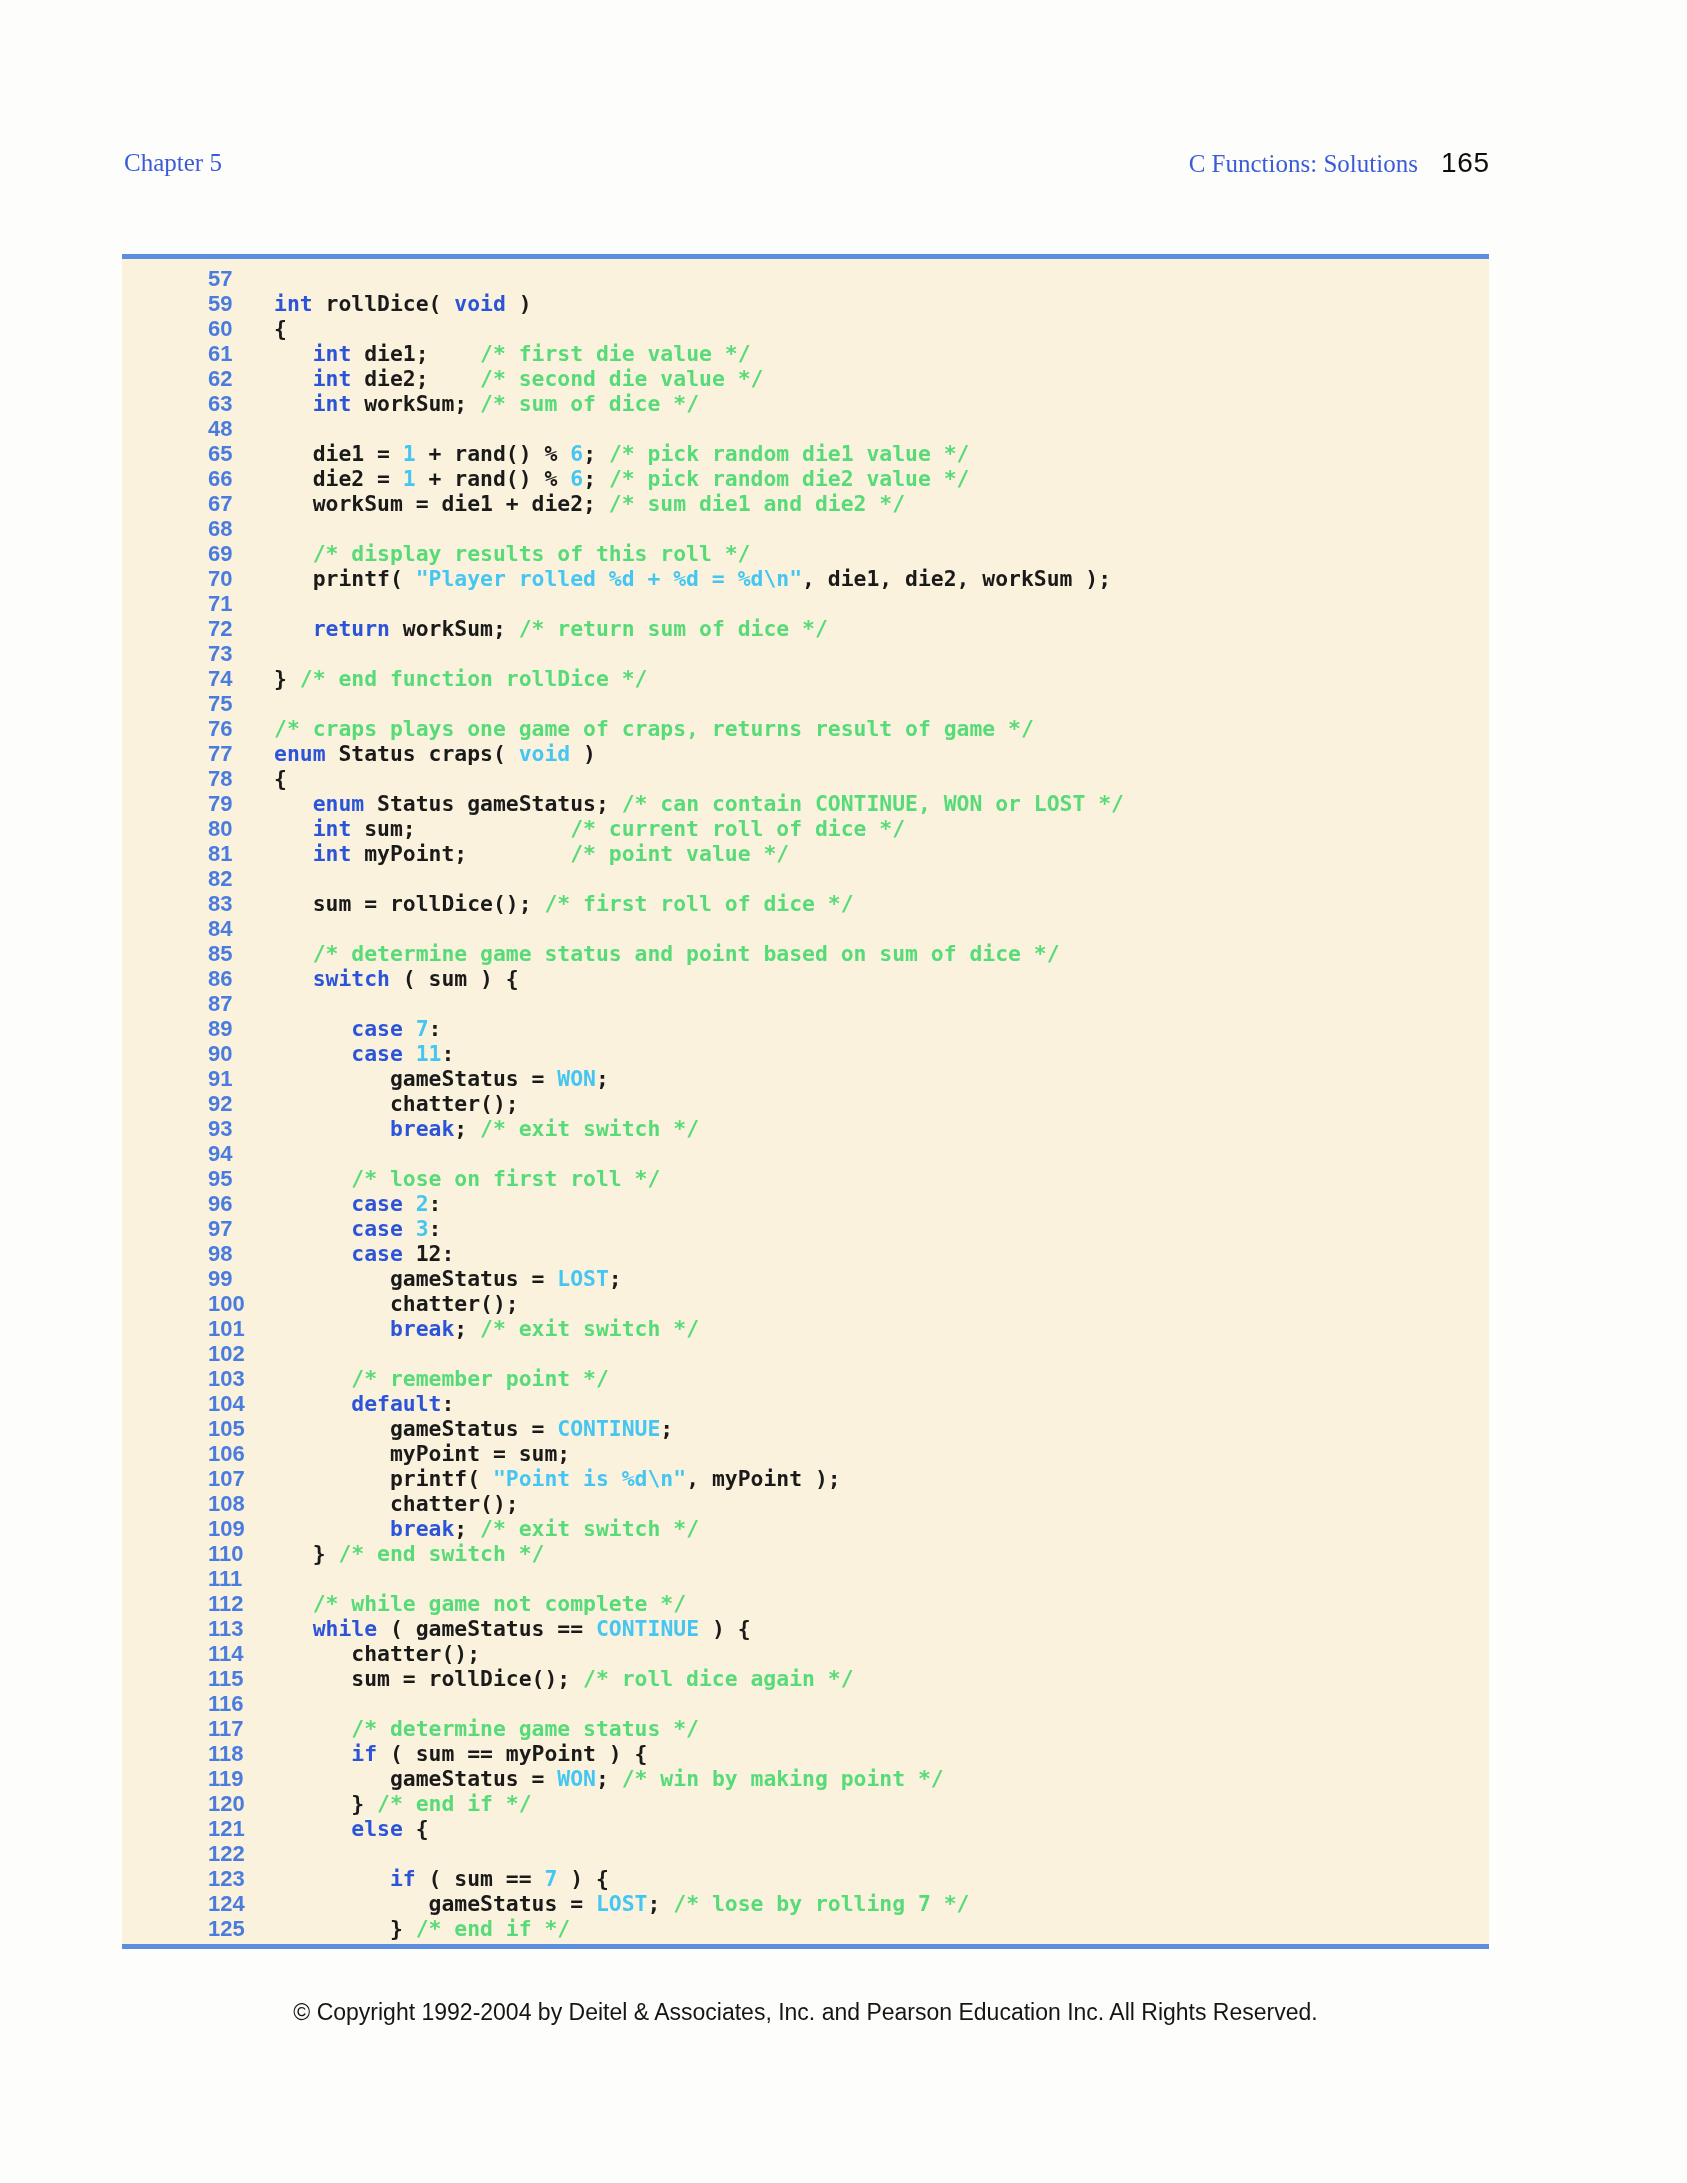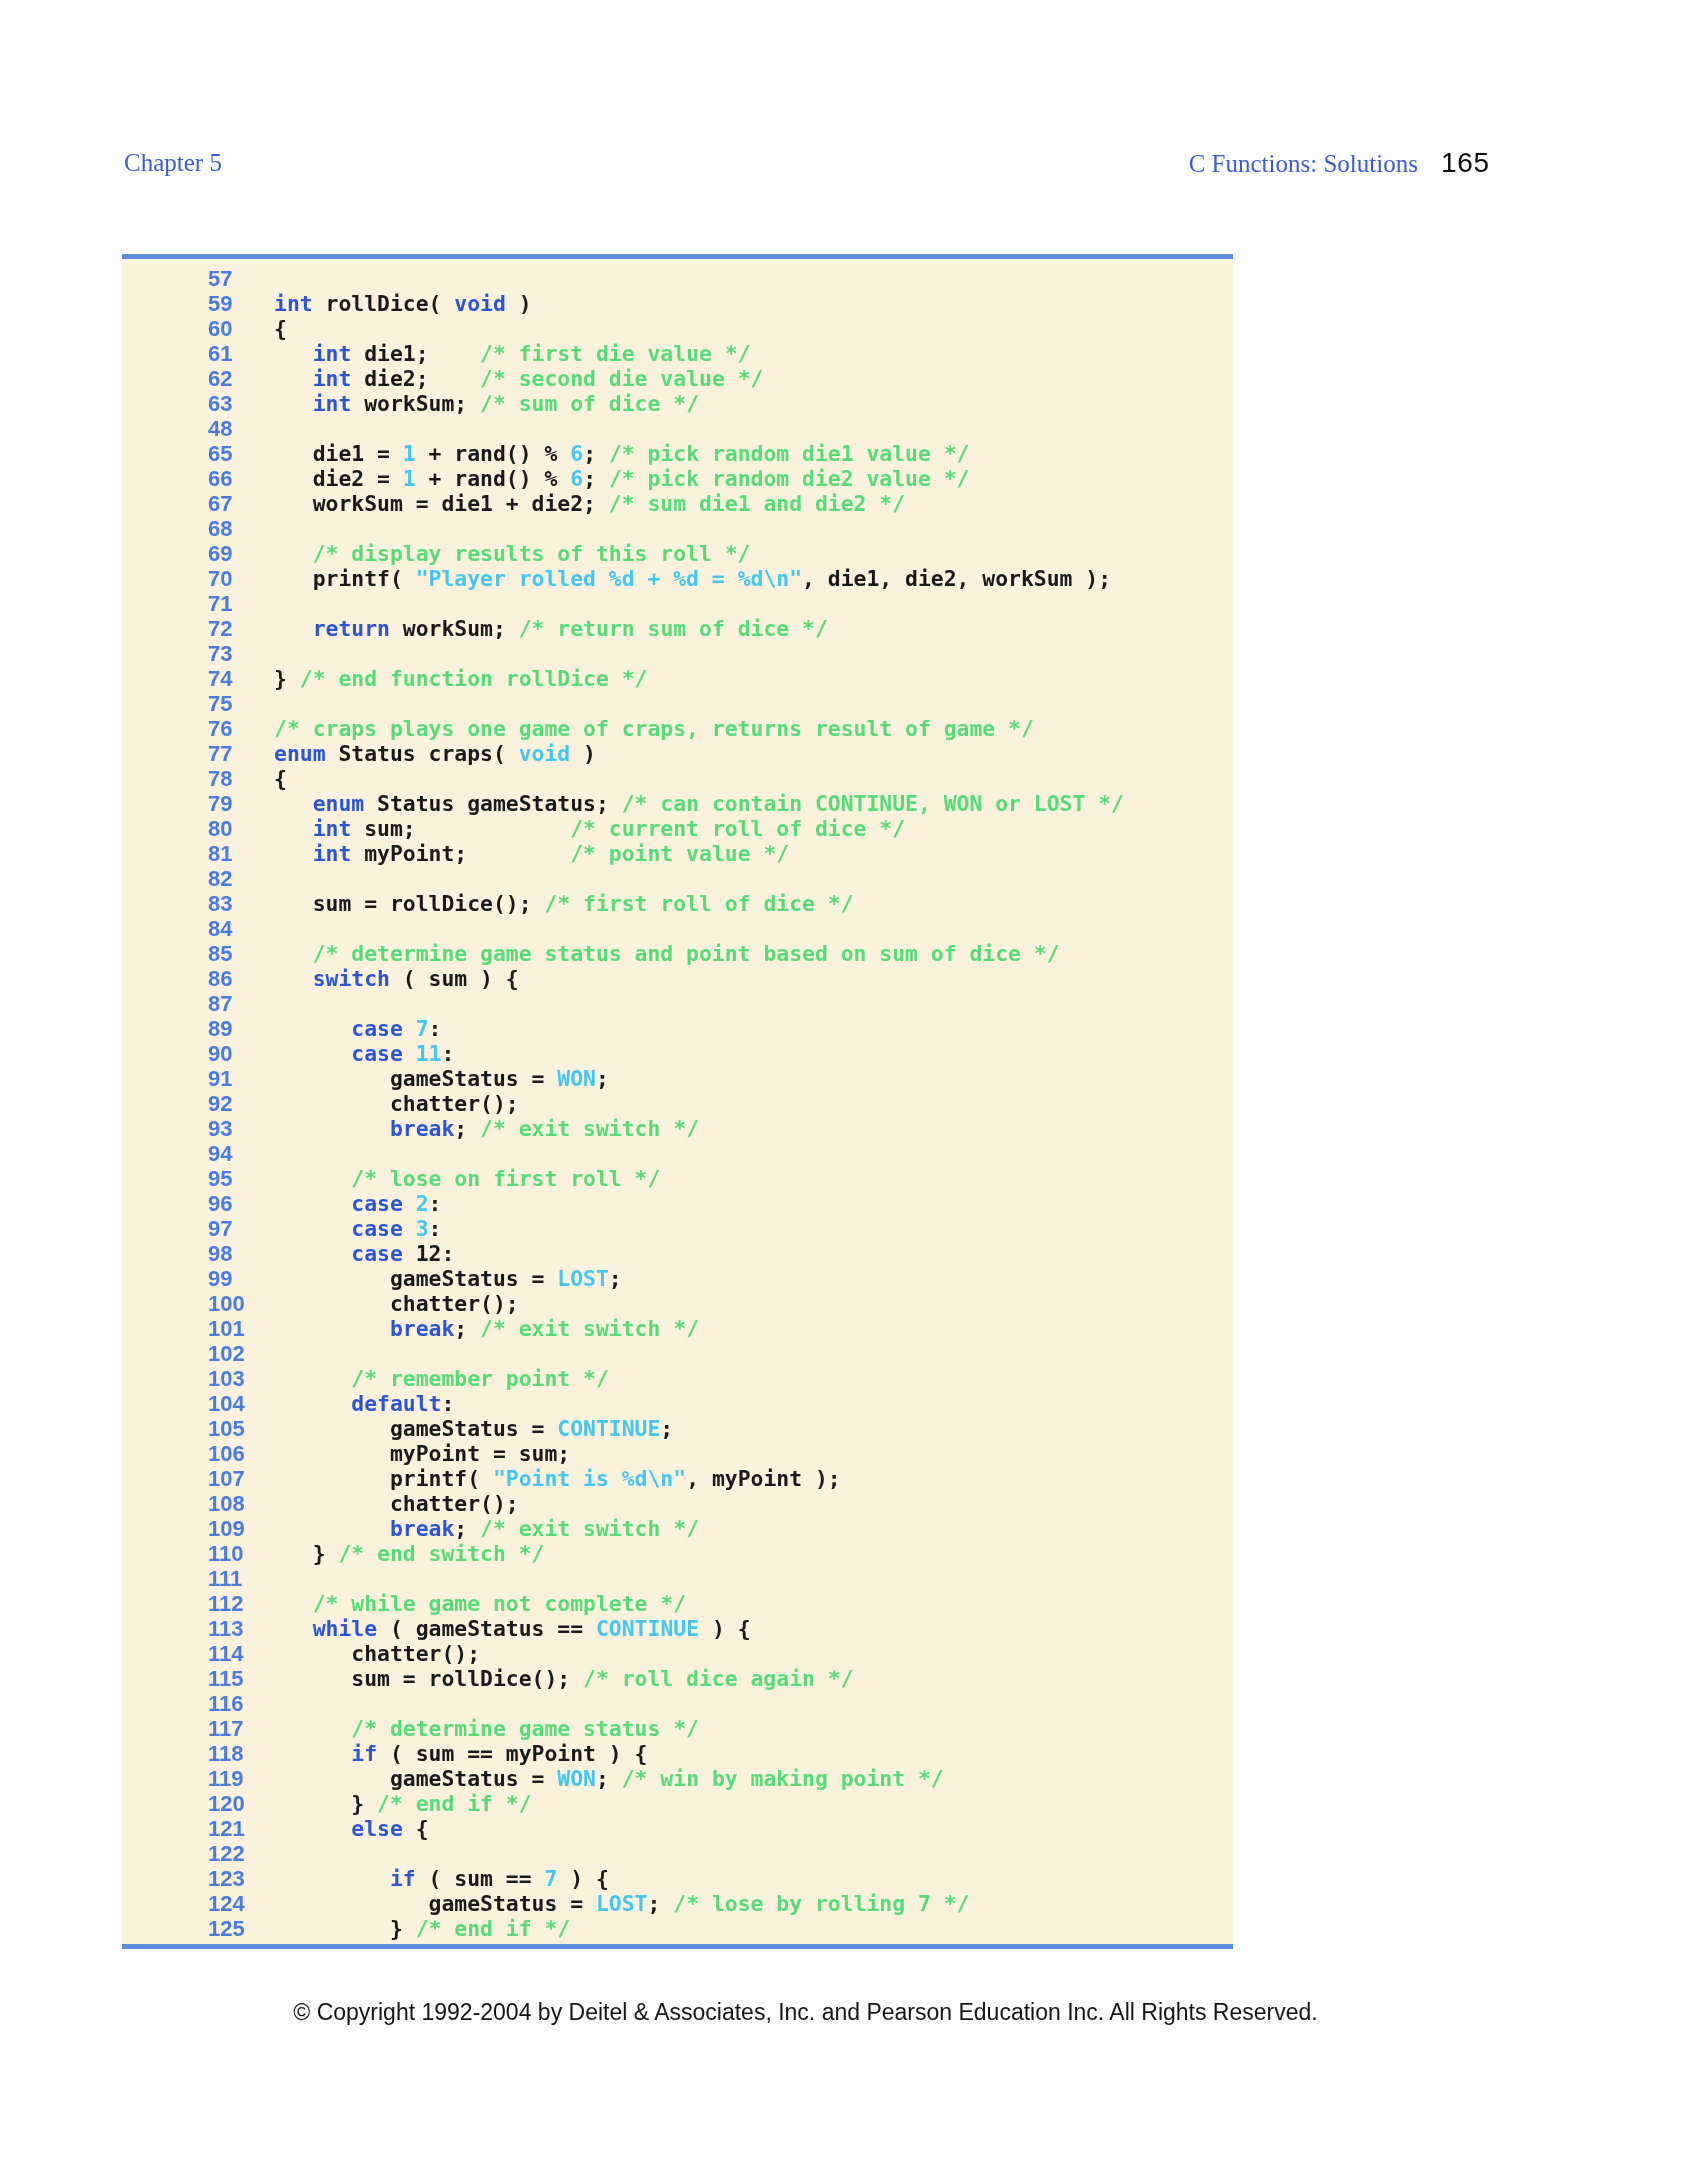--- a/index.html
+++ b/index.html
@@ -26,21 +26,21 @@
     font-family:"Liberation Sans",sans-serif;
     font-size:28px;
     color:#0d0d0d;
     margin-left:23px;
     letter-spacing:0.8px;
   }
 
   
   .codebox{
     position:absolute;
-    left:122px; top:254px; width:1111px;
+    left:122px; top:254px; width:1367px;
     background:var(--code_bg);
     border-top:5.8px solid var(--code_border);
     border-bottom:5.8px solid var(--code_border);
     padding:6.6px 0 3.3px 0;
     box-sizing:content-box;
   }
   .ln{
     height:25px; line-height:25px;
     white-space:pre;
     font-family:"DejaVu Sans Mono",monospace;

